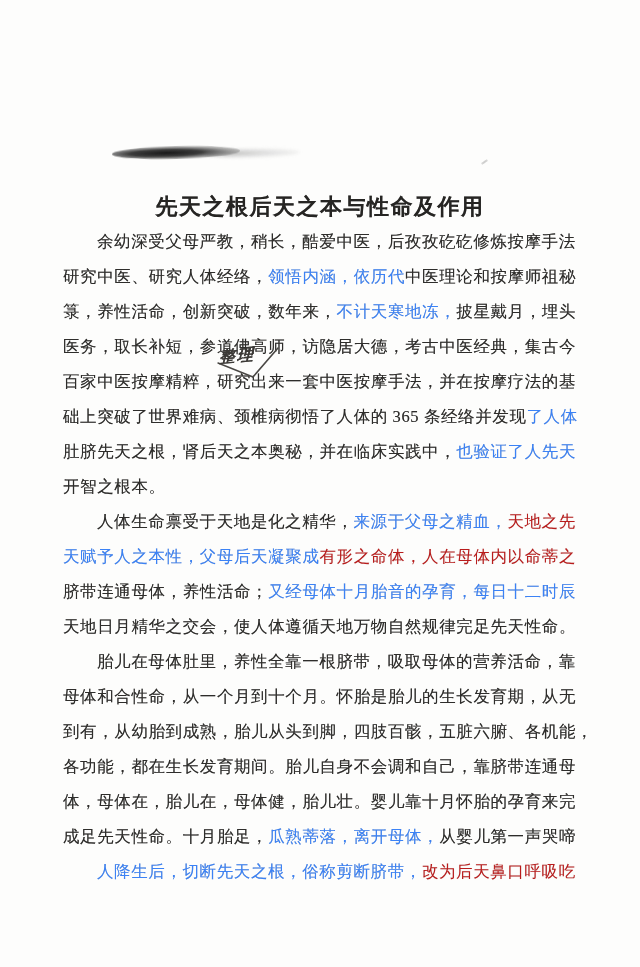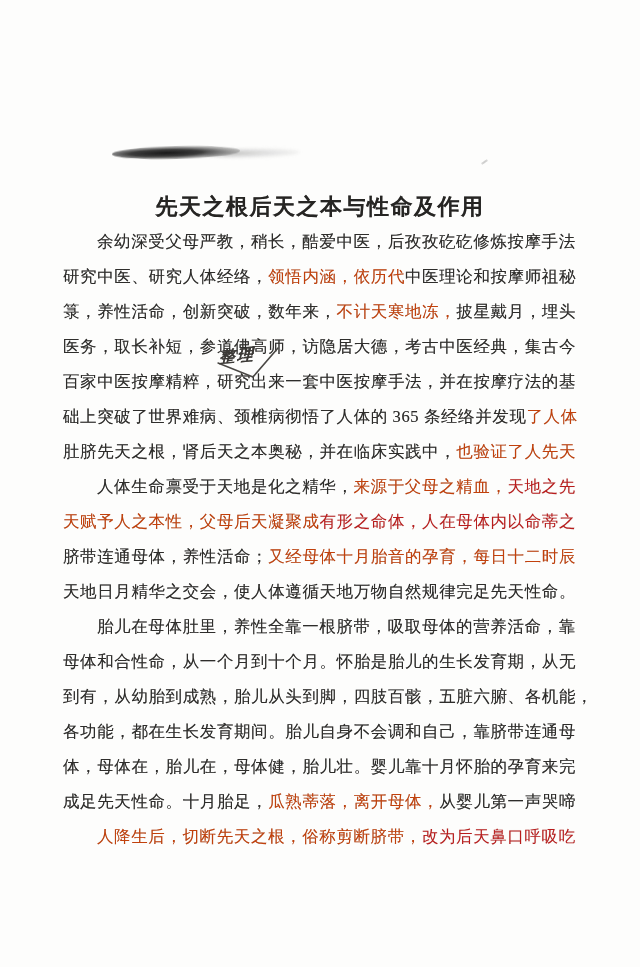--- a/index.html
+++ b/index.html
@@ -36,21 +36,21 @@
   }
 
   .doc-body{
     position:absolute;left:63px;top:224px;width:520px;
     font-size:16.5px;line-height:35px;color:#2e2d2b;
     letter-spacing:0.6px;
   }
   .line{white-space:nowrap;height:35px;text-shadow:0 0 0.4px rgba(45,45,45,0.5);}
   .line.indent{padding-left:34px;}
   .f-normal{color:#2e2d2b;}
-  .f-light{color:#c2410c;text-shadow:0 0 0.6px rgba(110,108,104,0.4);}
+  .f-light{color:#3b82f6;text-shadow:0 0 0.6px rgba(110,108,104,0.4);}
   .f-xlight{color:#b91c1c;text-shadow:0 0 0.8px rgba(163,160,155,0.4);}
 
   .annotation{
     position:absolute;left:219px;top:346px;
     font-family:"DejaVu Sans",sans-serif;
     font-size:16px;font-weight:bold;font-style:italic;
     color:#3c3a37;letter-spacing:2px;
     transform:rotate(-5deg) skewX(-6deg);
     text-shadow:0 0 0.5px rgba(60,58,55,0.7);
   }
@@ -69,20 +69,21 @@
 
 <div class="doc-body" id="doc-body">
     <div>
       <div class="line indent"><span class="f-normal">余幼深受父母严教，稍长，酷爱中医，后孜孜矻矻修炼按摩手法</span></div>
       <div class="line"><span class="f-normal">研究中医、研究人体经络，</span><span class="f-light">领悟内涵，依历代</span><span class="f-normal">中医理论和按摩师祖秘</span></div>
       <div class="line"><span class="f-normal">箓，养性活命，创新突破，数年来，</span><span class="f-light">不计天寒地冻，</span><span class="f-normal">披星戴月，埋头</span></div>
       <div class="line"><span class="f-normal">医务，取长补短，参道佛高师，访隐居大德，考古中医经典，集古今</span></div>
       <div class="line"><span class="f-normal">百家中医按摩精粹，研究出来一套中医按摩手法，并在按摩疗法的基</span></div>
       <div class="line"><span class="f-normal">础上突破了世界难病、颈椎病彻悟了人体的 365 条经络并发现</span><span class="f-light">了人体</span></div>
       <div class="line"><span class="f-normal">肚脐先天之根，肾后天之本奥秘，并在临床实践中，</span><span class="f-light">也验证了人先天</span></div>
+      <div class="line"><span class="f-normal">开智之根本。</span></div>
     </div>
     <div>
       <div class="line indent"><span class="f-normal">人体生命禀受于天地是化之精华，</span><span class="f-light">来源于父母之精血，</span><span class="f-xlight">天地之先</span></div>
       <div class="line"><span class="f-light">天赋予人之本性，父母后天凝聚成</span><span class="f-xlight">有形之命体，人在母体内以命蒂之</span></div>
       <div class="line"><span class="f-normal">脐带连通母体，养性活命；</span><span class="f-light">又经母体十月胎音的孕育，每日十二时辰</span></div>
       <div class="line"><span class="f-normal">天地日月精华之交会，使人体遵循天地万物自然规律完足先天性命。</span></div>
     </div>
     <div>
       <div class="line indent"><span class="f-normal">胎儿在母体肚里，养性全靠一根脐带，吸取母体的营养活命，靠</span></div>
       <div class="line"><span class="f-normal">母体和合性命，从一个月到十个月。怀胎是胎儿的生长发育期，从无</span></div>

